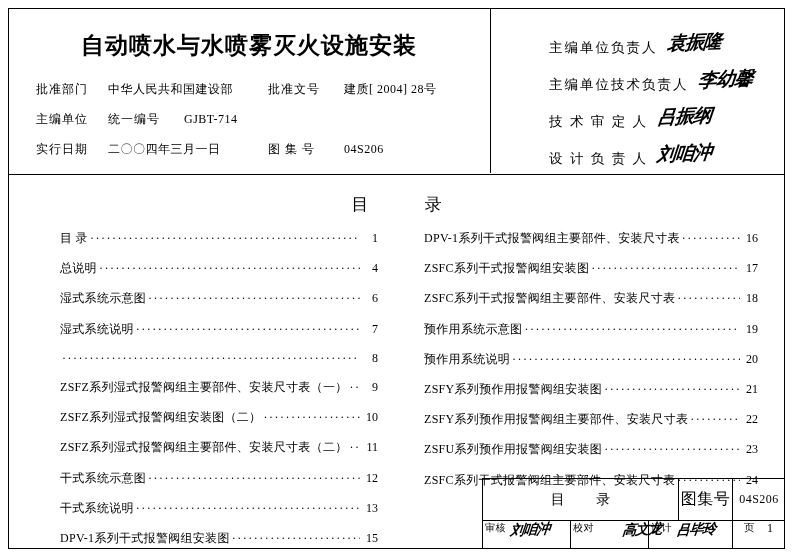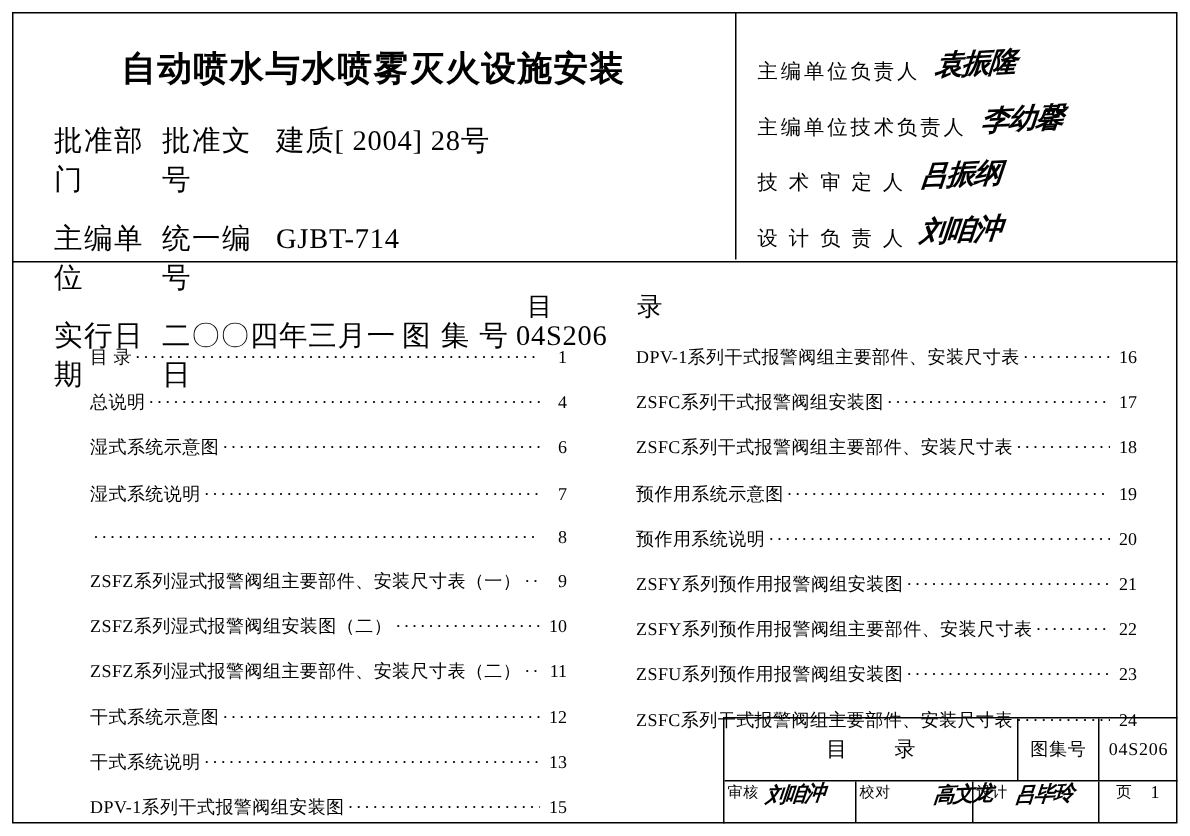--- a/index.html
+++ b/index.html
@@ -61,21 +61,21 @@
     text-align: center;
     font-size: 23px;
     font-weight: bold;
     letter-spacing: 1px;
     margin-top: 22px;
     font-family: "Liberation Serif", "DejaVu Serif", serif;
   }
   .meta-rows {
     margin-top: 20px;
     padding-left: 28px;
-    font-size: 19px;
+    font-size: 12px;
   }
   .meta-row {
     display: flex;
     align-items: baseline;
     margin-bottom: 13px;
   }
   .meta-label {
     width: 72px;
     letter-spacing: 1px;
     flex: 0 0 auto;
@@ -100,20 +100,21 @@
   }
   .sig-row {
     display: flex;
     align-items: flex-end;
     margin-bottom: 12px;
     height: 25px;
   }
   .sig-label {
     letter-spacing: 2px;
     flex: 0 0 auto;
+    margin-left: 44px;
   }
   .sig-name {
     flex: 1 1 auto;
     margin-left: 8px;
     font-family: "DejaVu Serif", serif;
     font-style: italic;
     font-size: 19px;
     font-weight: bold;
     transform: skewX(-8deg) rotate(-3deg);
     transform-origin: left bottom;
@@ -214,21 +215,21 @@
   .tb-upper-mid {
     position: absolute;
     left: 196px; top: 0;
     width: 54px;
     height: 100%;
     display: flex;
     align-items: center;
     justify-content: center;
     border-right: 1.2px solid #000;
     box-sizing: border-box;
-    font-size: 12px;
+    font-size: 16px;
     letter-spacing: 0.5px;
     text-align: center;
   }
   .tb-upper-right {
     position: absolute;
     left: 250px; top: 0;
     right: 0;
     height: 100%;
     display: flex;
     align-items: center;
@@ -276,20 +277,21 @@
 <div class="page">
   <div class="outer-frame"></div>
 
   <div class="header">
     <div class="header-left">
       <div class="doc-title">自动喷水与水喷雾灭火设施安装</div>
       <div class="meta-rows">
 
         <div class="meta-row">
           <span class="meta-label">批准部门</span>
+          <span class="meta-value">中华人民共和国建设部</span>
           <span class="meta-label2">批准文号</span>
           <span class="meta-value2">建质[ 2004] 28号</span>
         </div>
 
         <div class="meta-row">
           <span class="meta-label">主编单位</span>
           <span class="meta-label2">统一编号</span>
           <span class="meta-value2">GJBT-714</span>
         </div>
 

